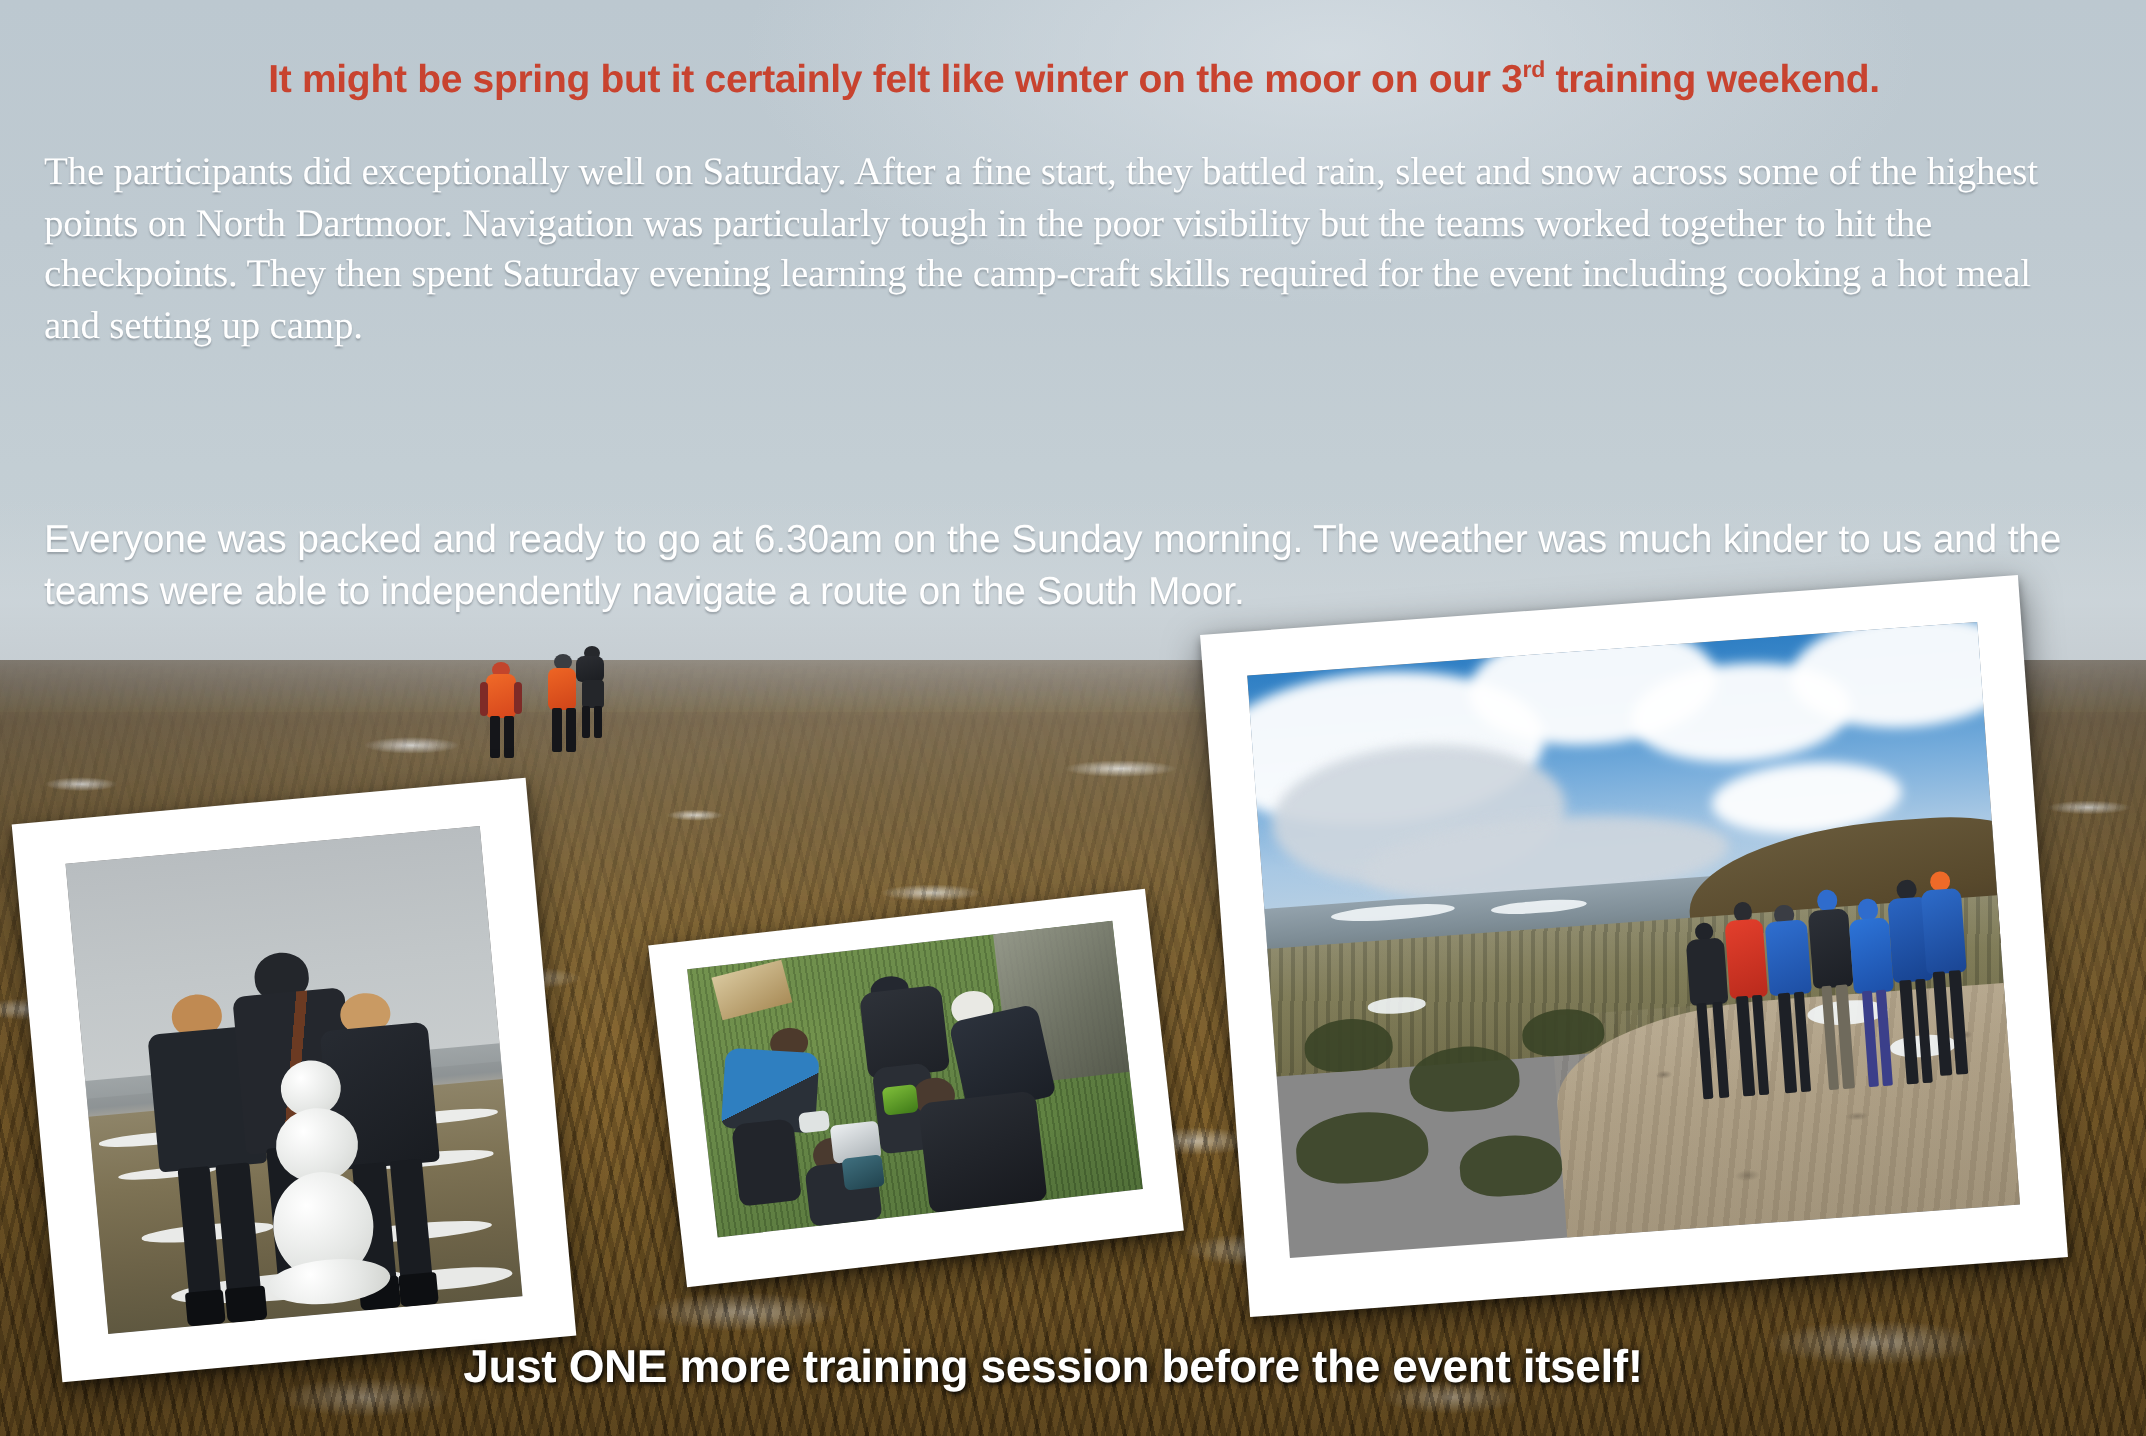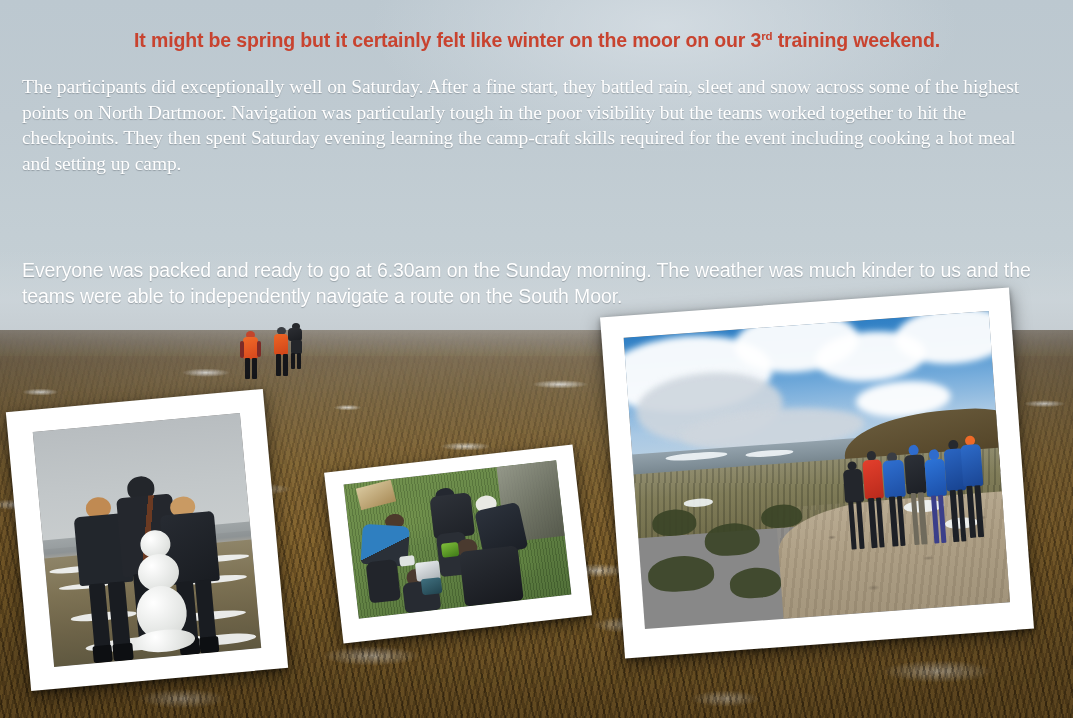--- a/index.html
+++ b/index.html
@@ -410,14 +410,15 @@
         <div class="bod" style="left:0%;top:30%;width:92%;height:70%;background:#272b32;"></div>
       </div>
 
       <div class="cc-pot" style="left:29%;top:64%;width:11%;height:14%;background:linear-gradient(160deg,#eceff1,#a9b0b4);"></div>
       <div class="cc-pot" style="left:31%;top:76%;width:9%;height:12%;background:linear-gradient(160deg,#3f6f7e,#21434e);"></div>
       <div class="cc-pot" style="left:42%;top:52%;width:8%;height:10%;background:linear-gradient(160deg,#7fbe3a,#3f7a18);"></div>
       <div class="cc-pot" style="left:22%;top:58%;width:7%;height:7%;background:#dfe3e2;"></div>
     </div>
   </div>
 
+  <div class="caption">Just ONE more training session before the event itself!</div>
 
 </div>
 
 </body></html>

